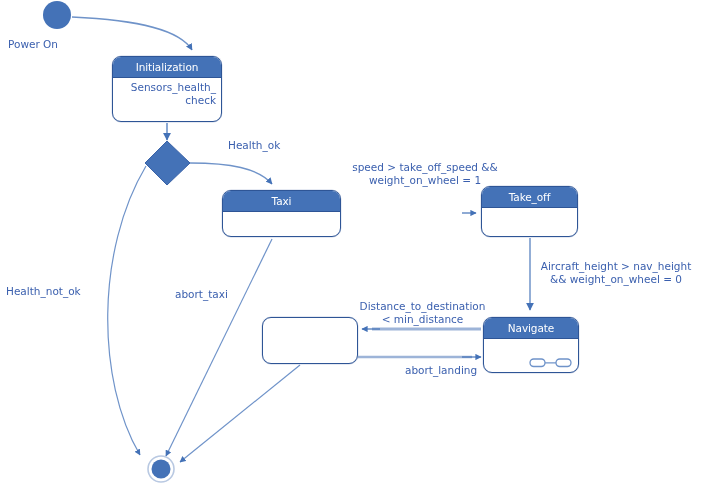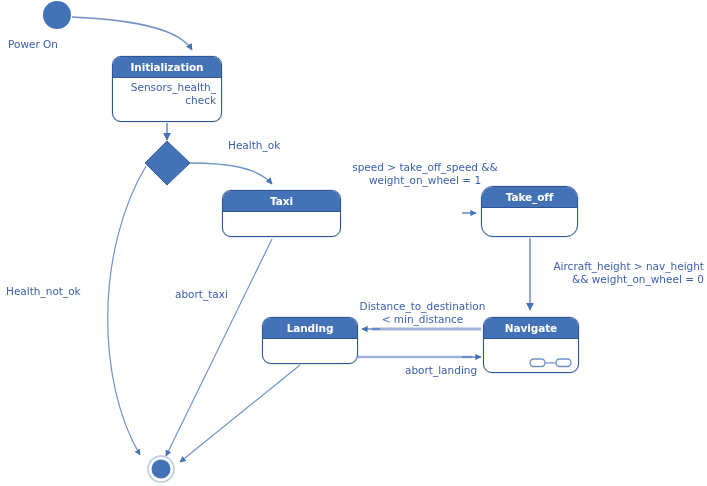--- a/index.html
+++ b/index.html
@@ -38,21 +38,21 @@
     overflow: hidden;
     box-shadow: 0 0 0 0.4px rgba(46,85,150,0.25);
   }
   .state-header {
     box-sizing: border-box;
     height: 21px;
     background: #4472b7;
     border-bottom: 1.2px solid #2e5596;
     color: #ffffff;
     font-size: 10.5px;
-    font-weight: bold;
+    font-weight: normal;
     display: flex;
     align-items: center;
     justify-content: center;
     letter-spacing: -0.1px;
     white-space: nowrap;
   }
   .state-body {
     box-sizing: border-box;
     padding: 3px 5px 2px 5px;
     color: #3a5fae;
@@ -62,21 +62,21 @@
     text-align: right;
   }
   
   #node-initialization {
     left: 112px; top: 56px; width: 110px; height: 66px;
   }
   #node-taxi {
     left: 222px; top: 190px; width: 119px; height: 47px;
   }
   #node-takeoff {
-    left: 481px; top: 186px; width: 97px; height: 51px; border-radius: 12px;
+    left: 481px; top: 186px; width: 97px; height: 51px;
   }
   #node-landing {
     left: 262px; top: 317px; width: 96px; height: 47px;
   }
   #node-navigate {
     left: 483px; top: 317px; width: 96px; height: 56px;
   }
   
   .composite-icon {
     position: absolute;
@@ -92,21 +92,21 @@
     font-size: 10.5px;
     line-height: 13px;
     white-space: pre-line;
     text-align: center;
   }
   .lbl-power-on   { left: 8px;   top: 38px;  text-align: right; }
   .lbl-health-ok  { left: 228px; top: 139px; }
   .lbl-health-not-ok { left: 6px; top: 285px; text-align: left; }
   .lbl-abort-taxi { left: 175px; top: 288px; }
   .lbl-speed      { left: 325px; top: 161px; width: 200px; }
-  .lbl-aircraft-height { left: 528px; top: 260px; width: 176px; text-align: right; }
+  .lbl-aircraft-height { left: 528px; top: 260px; width: 176px; text-align: center; }
   .lbl-distance   { left: 350px; top: 300px; width: 145px; }
   .lbl-abort-landing { left: 372px; top: 364px; margin-left: 33px; }
 </style>
 </head>
 <body>
 
 <div id="diagram-root">
 
   <svg class="diagram-canvas" viewBox="0 0 707 486">
     <defs>
@@ -163,21 +163,20 @@
     <div class="state-header">Taxi</div>
     <div class="state-body"></div>
   </div>
 
   <div class="state-node" id="node-takeoff">
     <div class="state-header">Take_off</div>
     <div class="state-body"></div>
   </div>
 
   <div class="state-node" id="node-landing">
-    <div class="state-header">Landing</div>
     <div class="state-body"></div>
   </div>
 
   <div class="state-node" id="node-navigate">
     <div class="state-header">Navigate</div>
     <div class="state-body"></div>
     <svg class="composite-icon" viewBox="0 0 44 11">
       <rect x="1" y="2" width="15" height="7.5" rx="3.7" ry="3.7" fill="#ffffff" stroke="#6f93c9" stroke-width="1.3"></rect>
       <line x1="16" y1="5.8" x2="27" y2="5.8" stroke="#6f93c9" stroke-width="1.3"></line>
       <rect x="27" y="2" width="15" height="7.5" rx="3.7" ry="3.7" fill="#ffffff" stroke="#6f93c9" stroke-width="1.3"></rect>

